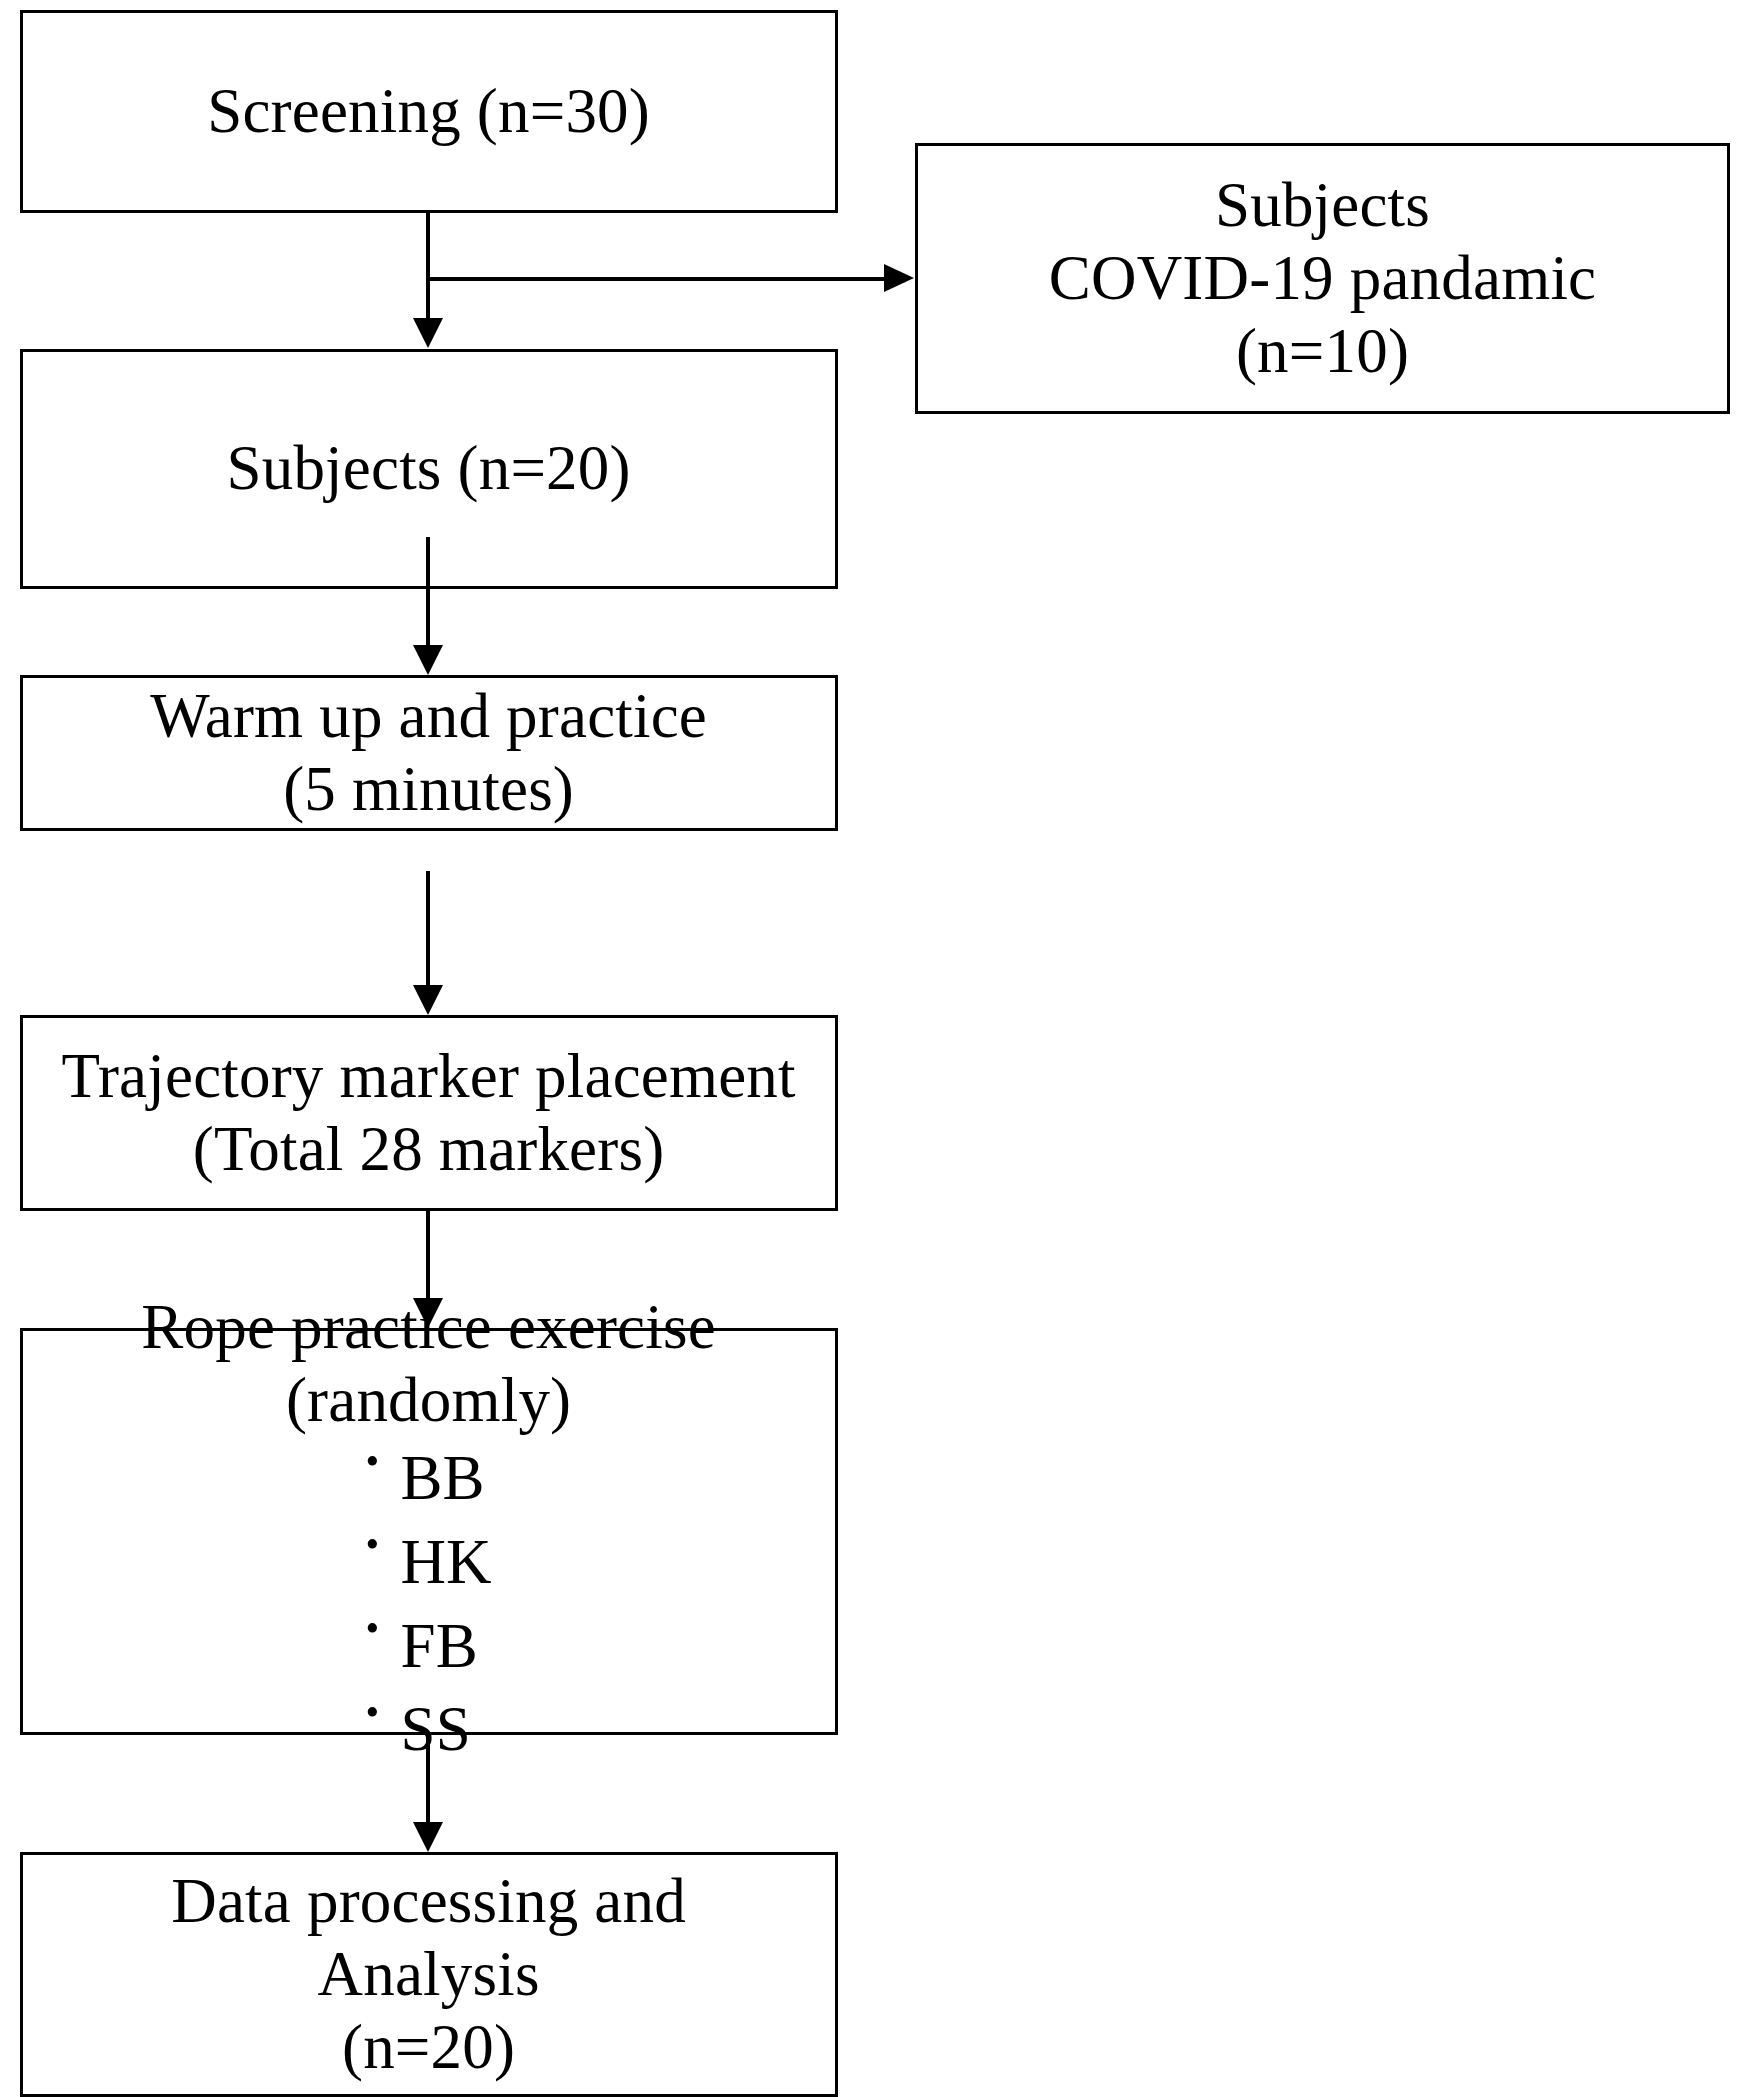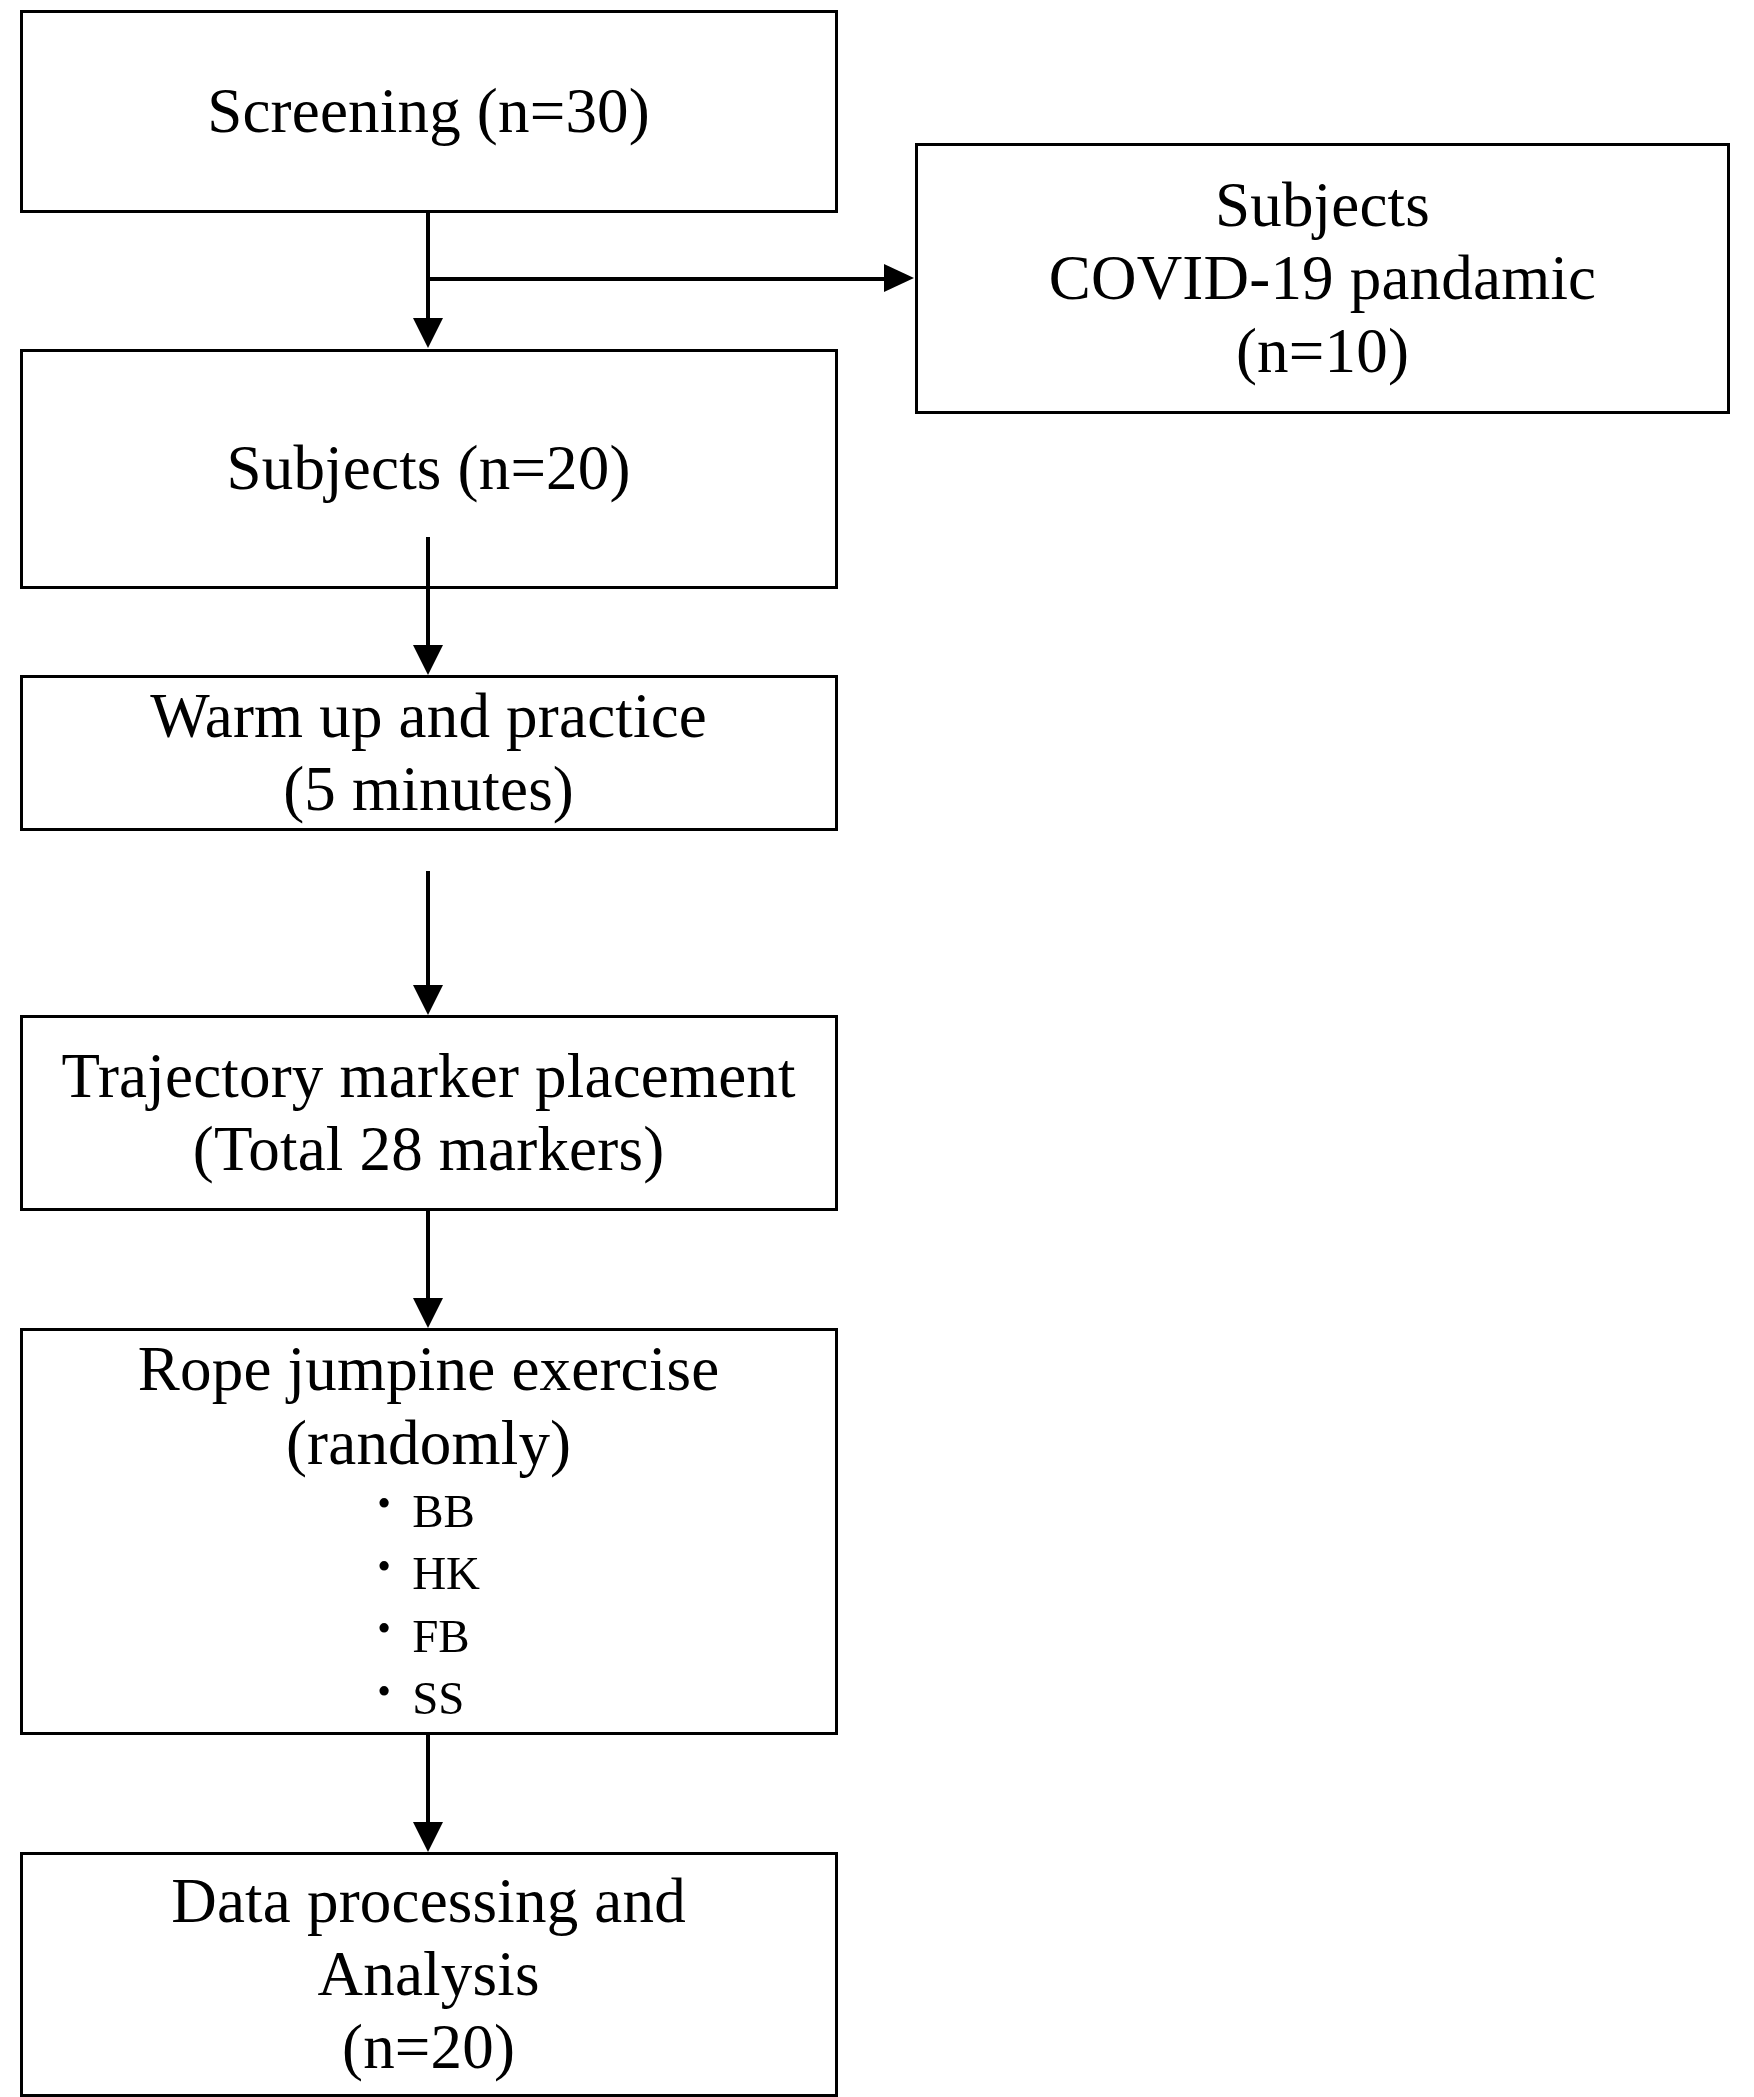--- a/index.html
+++ b/index.html
@@ -34,21 +34,21 @@
     white-space: nowrap;
     letter-spacing: 0.2px;
   }
   .bullet-list {
     list-style: none;
     margin: 0;
     padding: 0;
     text-align: left;
   }
   .bullet-item {
-    font-size: 47px;
+    font-size: 63px;
     line-height: 1.33;
     white-space: nowrap;
     position: relative;
     padding-left: 35px;
   }
   .bullet-item::before {
     content: "\2022";
     position: absolute;
     left: 0;
     top: -1.5px;
@@ -105,21 +105,21 @@
     <span class="node-line">Warm up and practice</span>
     <span class="node-line">(5 minutes)</span>
   </div>
 
   <div class="node" style="left:19.6px; top:1015px; width:818px; height:196px;">
     <span class="node-line">Trajectory marker placement</span>
     <span class="node-line">(Total 28 markers)</span>
   </div>
 
   <div class="node" style="left:19.6px; top:1328px; width:818px; height:407px;">
-    <span class="node-line">Rope jumpine exercise</span>
+    <span class="node-line">Rope practice exercise</span>
     <span class="node-line">(randomly)</span>
     <ul class="bullet-list">
       <li class="bullet-item">BB</li>
       <li class="bullet-item">HK</li>
       <li class="bullet-item">FB</li>
       <li class="bullet-item">SS</li>
     </ul>
   </div>
 
   <div class="node" style="left:19.6px; top:1852px; width:818px; height:245px;text-align:right;">

